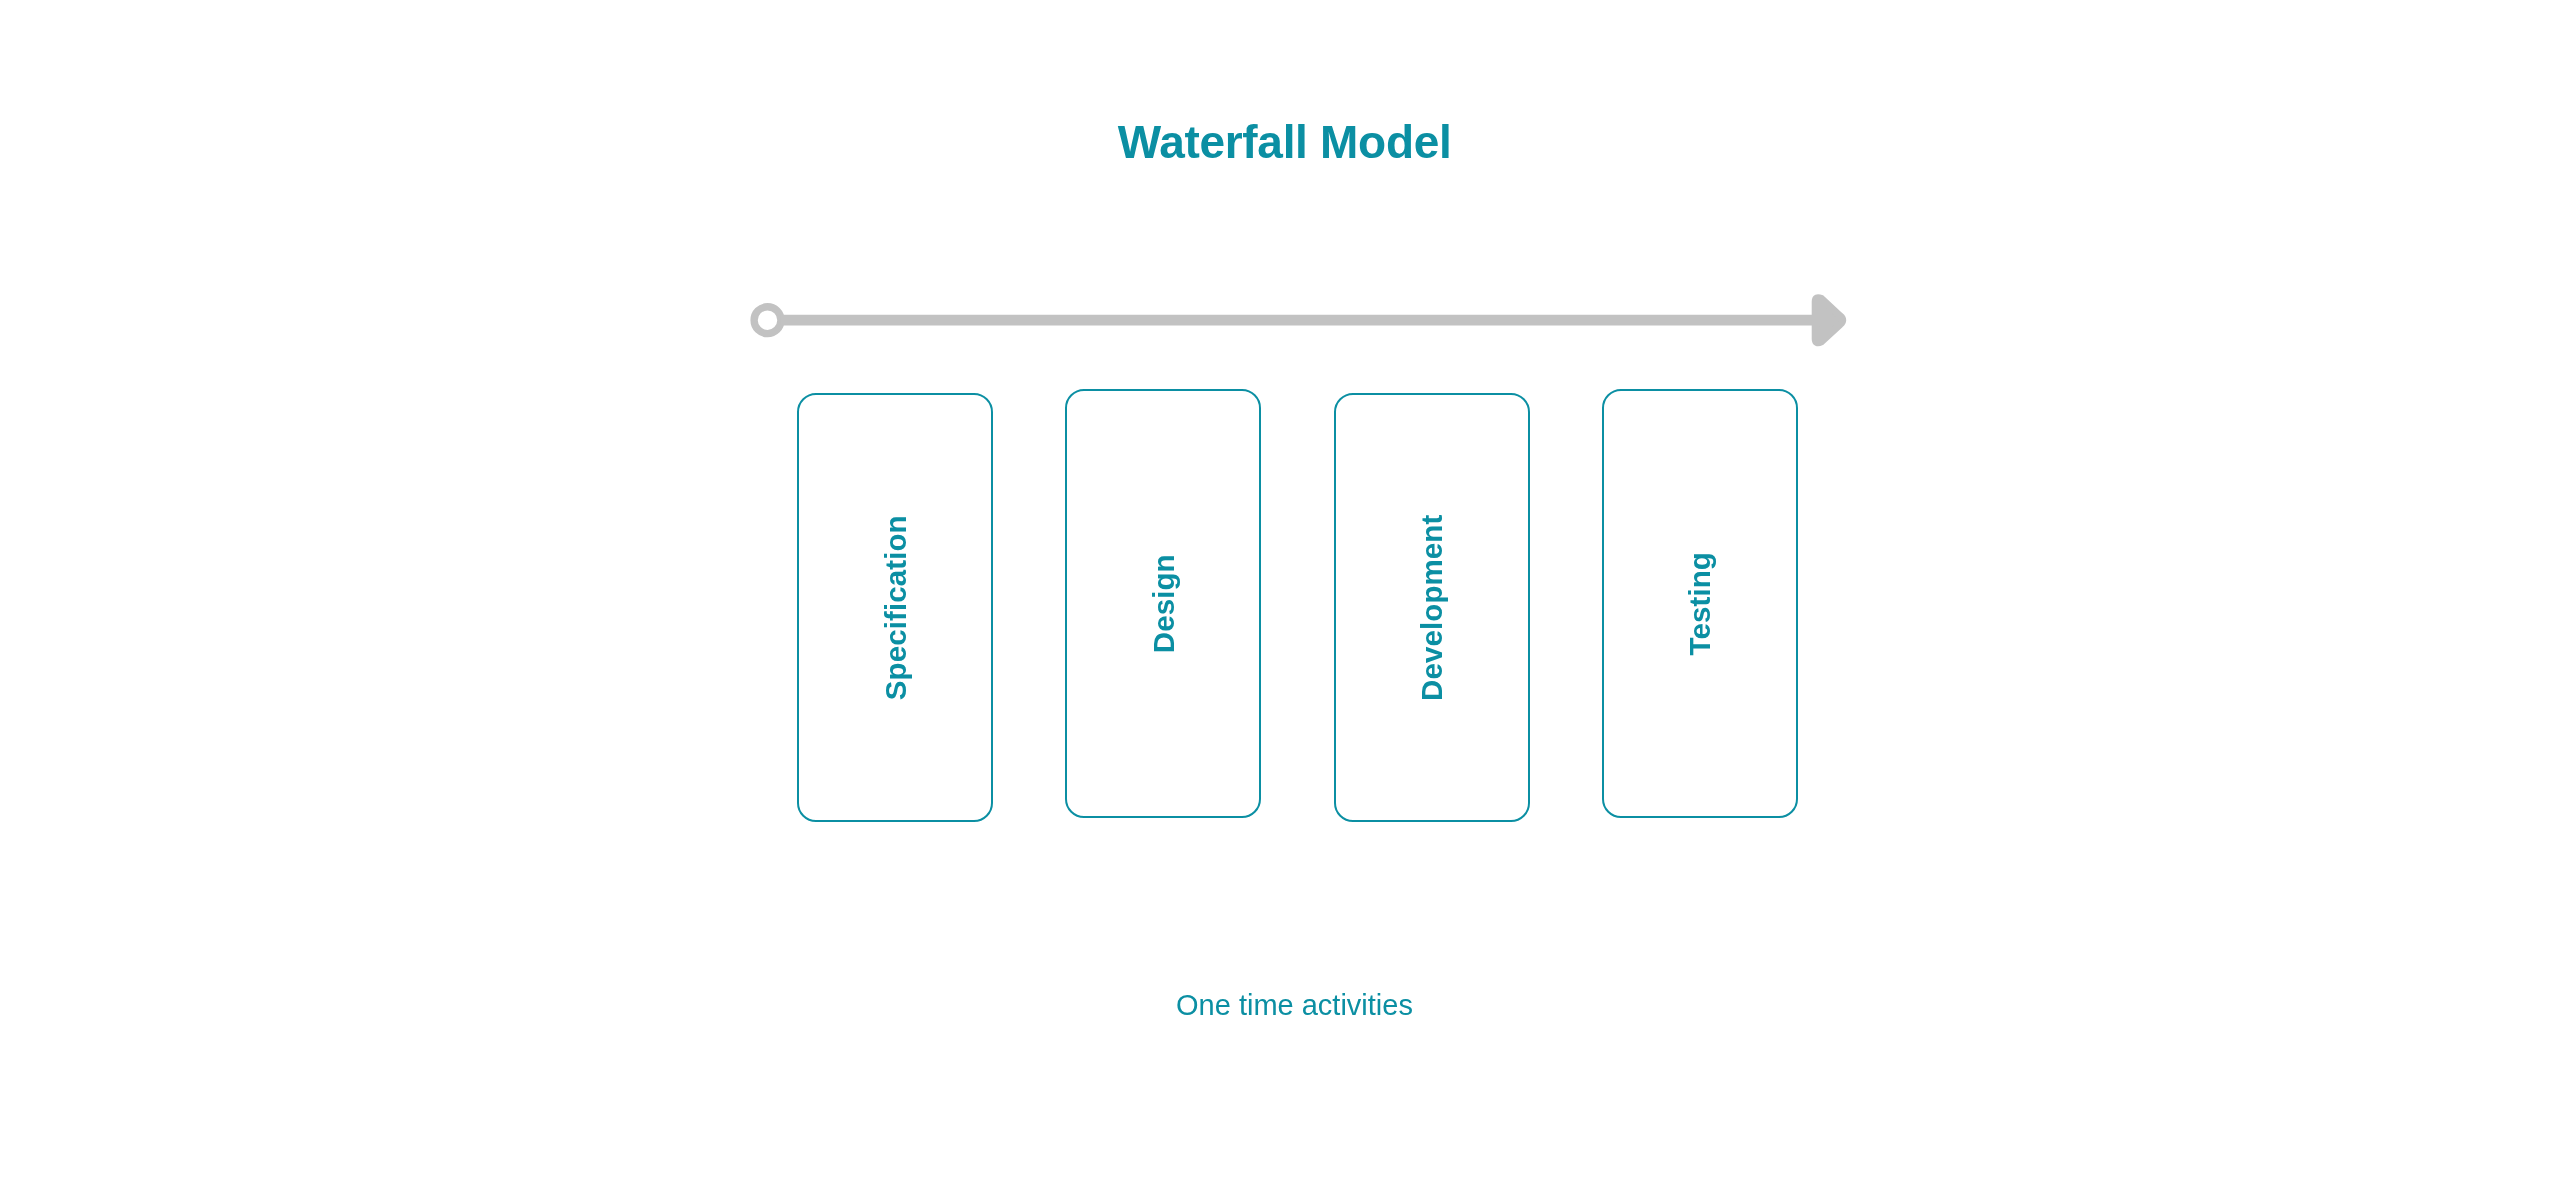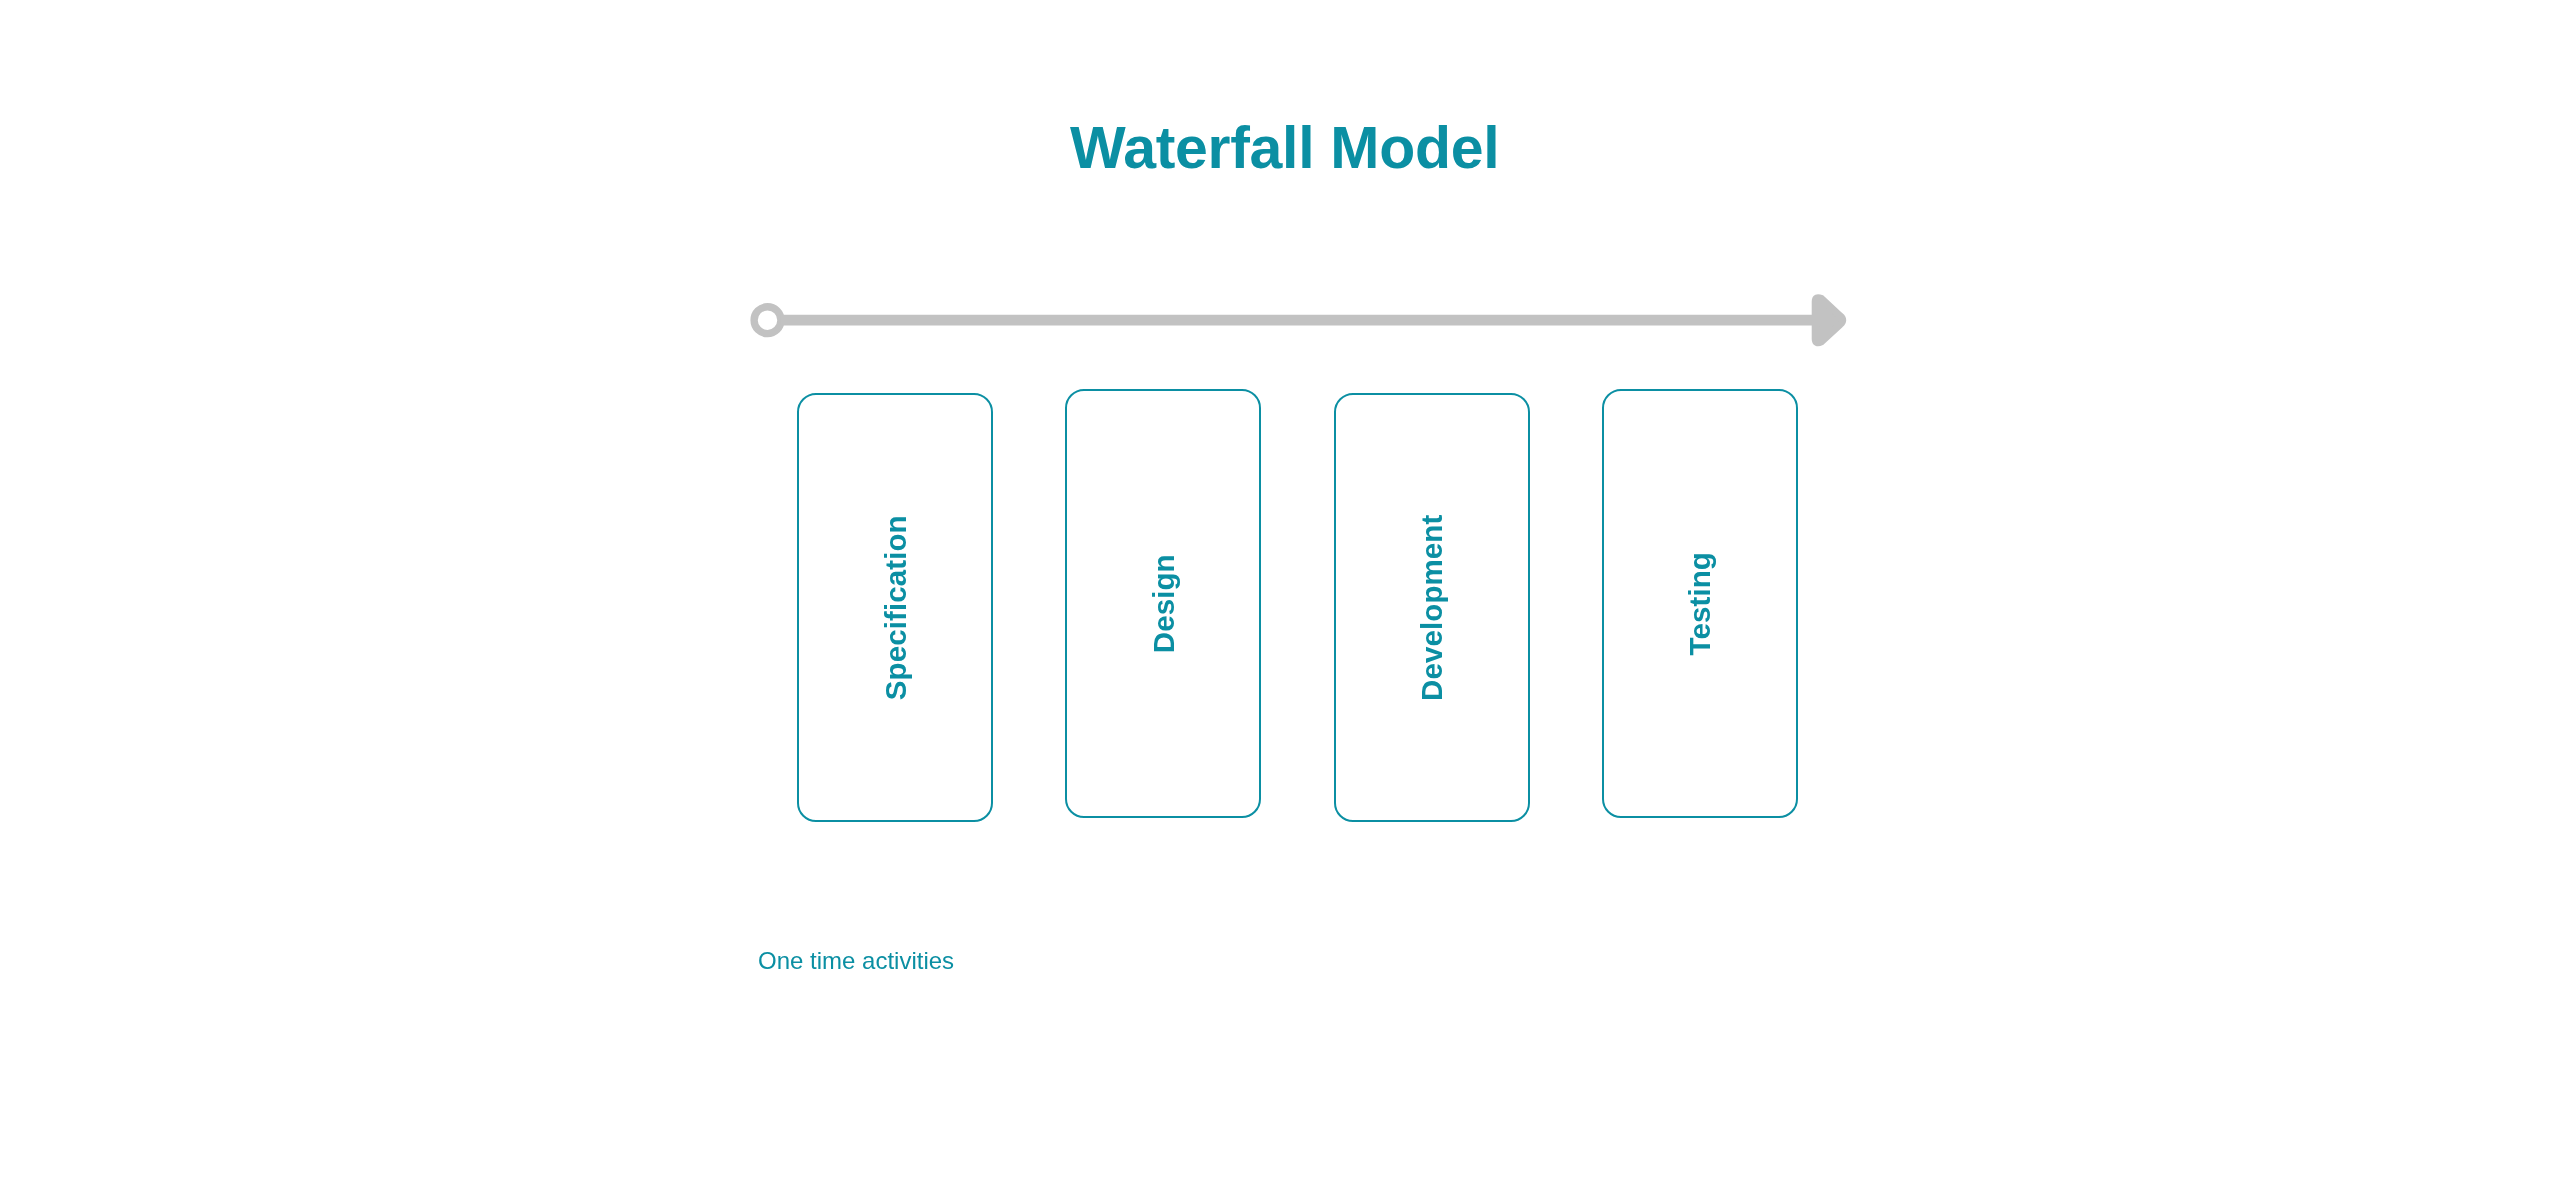--- a/index.html
+++ b/index.html
@@ -25,21 +25,21 @@
     height: 1183px;
   }
 
   
   .diagram-title {
     position: absolute;
     left: 0;
     top: 119px;
     width: 2576px;
     text-align: center;
-    font-size: 59px;
+    font-size: 46px;
     font-weight: bold;
     letter-spacing: -0.3px;
     color: #0b8fa3;
     line-height: 1;
     white-space: nowrap;
   }
   
   .title-shift {
     display: inline-block;
     transform: translateX(-3.4px);
@@ -80,23 +80,24 @@
 
   #phase-0 { left: 797px; top: 393px;  width: 196px; height: 429px; }
   #phase-1 { left: 1065px; top: 389px;  width: 196px; height: 429px; }
   #phase-2 { left: 1334px; top: 393px;  width: 196px; height: 429px; }
   #phase-3 { left: 1602px; top: 389px;  width: 196px; height: 429px; }
 
   
   .caption {
     position: absolute;
     left: 758px;
-    top: 949px;
+    top: 991px;
     width: 1073px;
-    font-size: 24px;
+    text-align: center;
+    font-size: 29px;
     font-weight: normal;
     color: #0b8fa3;
     line-height: 1;
     white-space: nowrap;
   }
 </style>
 </head>
 <body>
 
 <div id="canvas">

